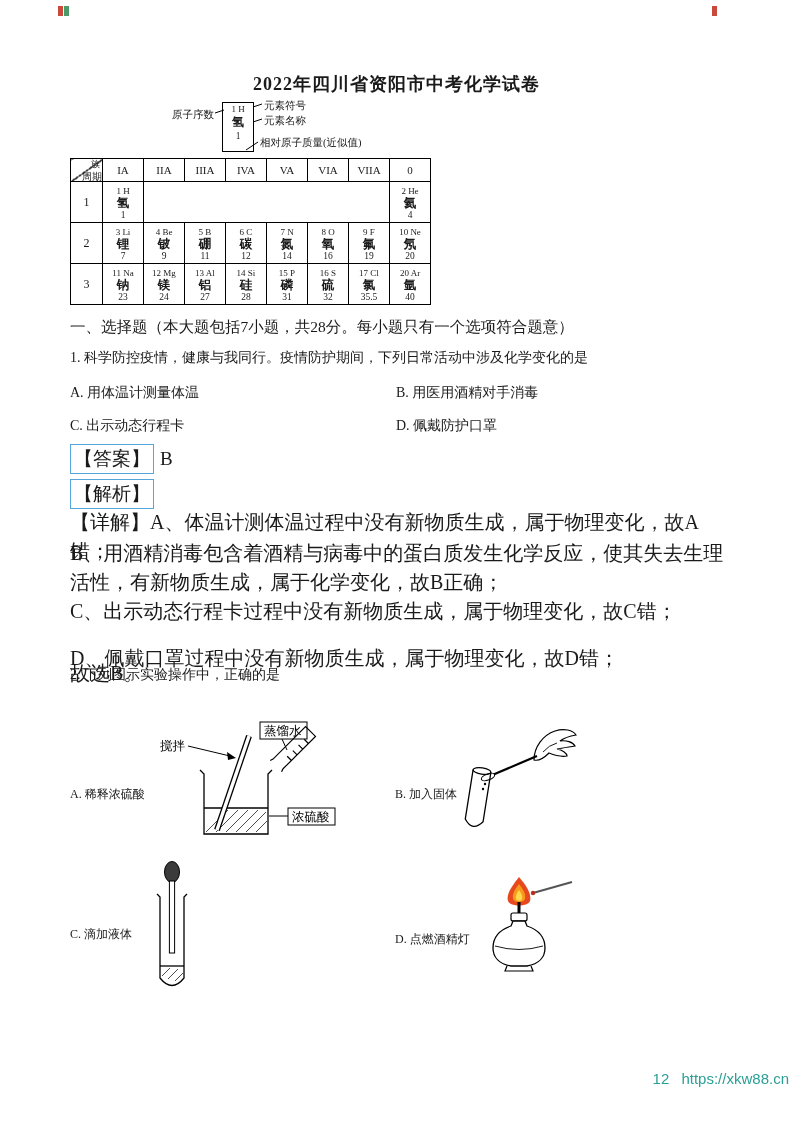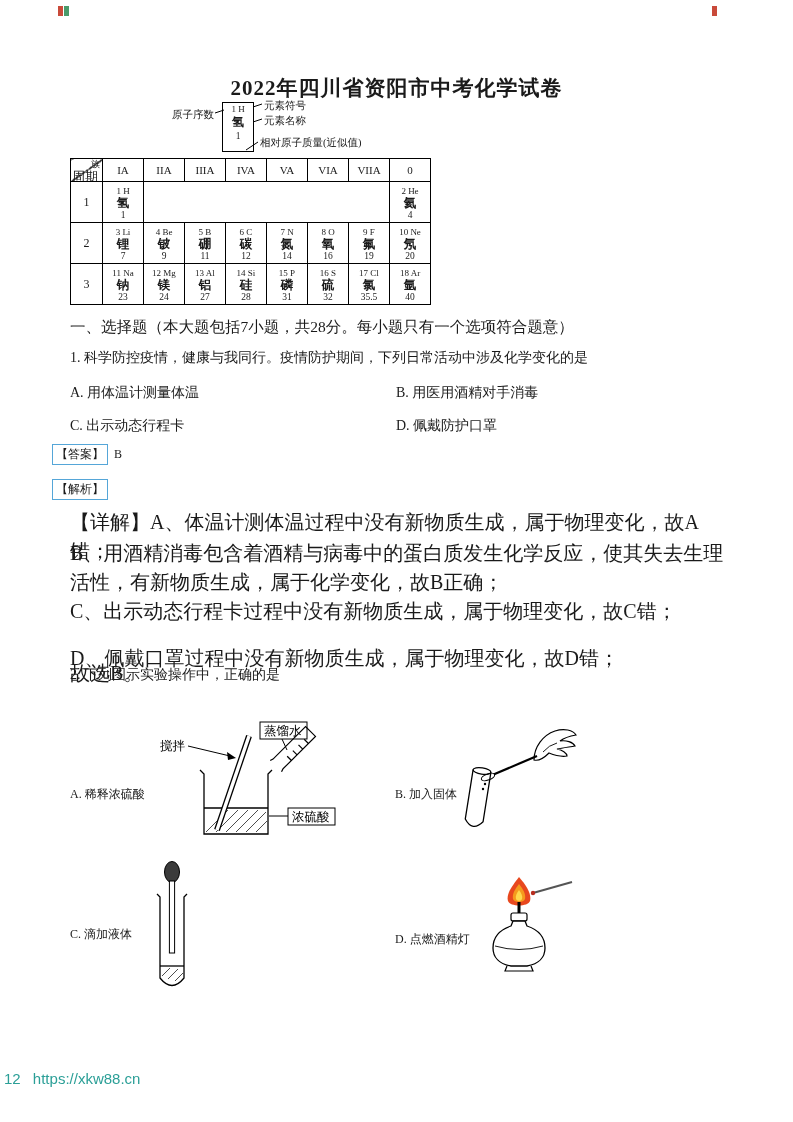--- a/index.html
+++ b/index.html
@@ -2,21 +2,21 @@
 <html><head>
 <meta charset="utf-8">
 <style>
   html,body{margin:0;padding:0}
   body{
     width:793px;height:1122px;position:relative;overflow:hidden;
     background:#ffffff;color:#1a1a1a;
     font-family:"Liberation Serif","DejaVu Serif",serif;
   }
   .title{position:absolute;top:60px;left:0;width:100%;text-align:center;
-    font-size:21px;font-weight:700;letter-spacing:1px}
+    font-size:18px;font-weight:700;letter-spacing:1px}
   .corner-mark{position:absolute;top:6px;height:12px}
   .corner-mark.left{left:58px}
   .corner-mark.right{left:712px}
   .cm-bar{display:inline-block;width:5px;height:10px;vertical-align:top}
   .cm-red{background:#c94a3a}
   .cm-green{background:#4a9a6a;margin-left:1px}
 
   
   .legend{position:absolute;left:172px;top:102px;width:310px;height:54px;font-size:10.5px}
   .legend svg{position:absolute;left:0;top:0}
@@ -35,34 +35,34 @@
   .ptable td{border:1px solid #000;text-align:center;vertical-align:middle;padding:0;overflow:hidden}
   .pt-head td{height:22px;font-size:11px}
   .ecell{height:40px}
   .e1{font-size:9px;line-height:10px;padding-top:2px;white-space:nowrap}
   .e2{font-size:12.5px;font-weight:700;line-height:14px}
   .e3{font-size:9.5px;line-height:11px}
   .pnum{font-size:12px}
   .corner-cell{position:relative;
     background:linear-gradient(to bottom right,transparent calc(50% - 0.6px),#000 calc(50% - 0.6px),#000 calc(50% + 0.6px),transparent calc(50% + 0.6px))}
   .corner-cell .zu{position:absolute;right:2px;top:0;font-size:9px;line-height:10px}
-  .corner-cell .zhouqi{position:absolute;left:1px;bottom:0;font-size:13px;line-height:9px}
+  .corner-cell .zhouqi{position:absolute;left:11px;bottom:0;font-size:10px;line-height:9px}
 
   
   .sec-head{position:absolute;left:70px;top:317px;font-size:15.5px;font-weight:400;white-space:nowrap}
   .stem{position:absolute;left:70px;font-size:14px;white-space:nowrap}
   .opt{position:absolute;font-size:14px;white-space:nowrap}
-  .ansline{position:absolute;left:52px;font-size:12px}
+  .ansline{position:absolute;left:70px;font-size:19px}
   .tagbox{display:inline-block;border:1.5px solid #55a6d8;padding:1px 3px}
   .ansval{margin-left:6px}
   .para{position:absolute;left:70px;width:662px;font-size:20px;line-height:29px}
   .dlabel{position:absolute;font-size:12px;white-space:nowrap}
   .diagram{position:absolute}
 
-  .footer{position:absolute;top:1070px;left:0;width:100%;text-align:left;
+  .footer{position:absolute;top:1070px;left:0;width:100%;text-align:right;
     color:#2b9f97;font-size:15px;font-family:"Liberation Sans","DejaVu Sans",sans-serif}
   .footer span{margin:0 4px}
   svg text{font-family:"Liberation Serif","DejaVu Serif",serif}
 </style>
 </head>
 <body>
 
 <div>
 
   <div class="corner-mark left"><i class="cm-bar cm-red"></i><i class="cm-bar cm-green"></i></div>
@@ -203,21 +203,21 @@
             <div class="e1">16 S</div>
             <div class="e2">硫</div>
             <div class="e3">32</div>
           </td>
       <td class="ecell">
             <div class="e1">17 Cl</div>
             <div class="e2">氯</div>
             <div class="e3">35.5</div>
           </td>
       <td class="ecell">
-            <div class="e1">18 Ar</div>
+            <div class="e1">20 Ar</div>
             <div class="e2">氩</div>
             <div class="e3">40</div>
           </td>
     </tr>
   </tbody>
     </table>
 
   <div class="sec-head">一、选择题（本大题包括7小题，共28分。每小题只有一个选项符合题意）</div>
 
   <div class="stem" style="top:349px">1. 科学防控疫情，健康与我同行。疫情防护期间，下列日常活动中涉及化学变化的是</div>

